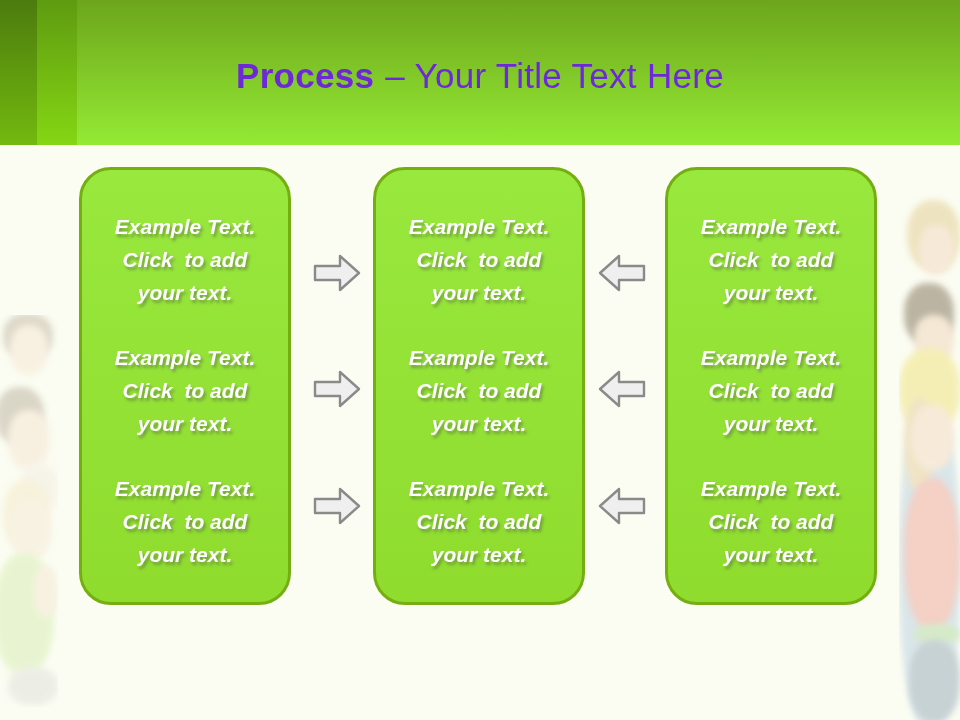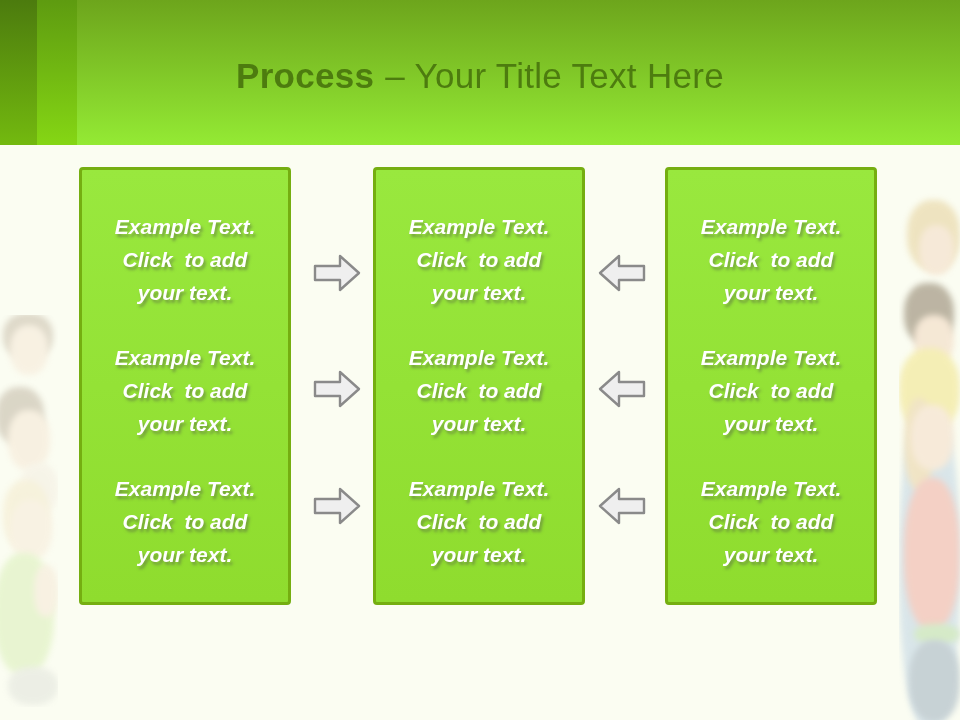--- a/index.html
+++ b/index.html
@@ -8,28 +8,28 @@
     background:#fbfdf2;font-family:"Liberation Sans",sans-serif;
   }
   
   .header{position:absolute;top:0;left:0;width:960px;height:145px;}
   .band{position:absolute;top:0;height:100%;}
   .band-a{left:0;width:37px;background:linear-gradient(to bottom,#4c7b0e,#73b90f);}
   .band-b{left:37px;width:40px;background:linear-gradient(to bottom,#5e9b10,#85d614);}
   .band-c{left:77px;width:883px;background:linear-gradient(to bottom,#6da51c,#94ea34);}
   .title{
     position:absolute;left:0;width:100%;top:56px;text-align:center;
-    color:#4d7c0f;font-size:35px;letter-spacing:.3px;white-space:pre;
+    color:#6d28d9;font-size:35px;letter-spacing:.3px;white-space:pre;
   }
   .title .t-bold{font-weight:bold;}
   .title .t-rest{font-weight:normal;margin-left:11px;}
   
   .box{
     position:absolute;top:167px;width:212px;height:438px;box-sizing:border-box;
-    border:3px solid #75ae11;border-radius:4px;
+    border:3px solid #75ae11;border-radius:32px;
     background:linear-gradient(to bottom,#99e83e,#8fdc2e);
     display:flex;flex-direction:column;justify-content:space-between;
     padding:40px 6px 32px;
     gap:32px;
   }
   .box-1{left:79px;}
   .box-2{left:373px;}
   .box-3{left:665px;}
   .tblock{
     text-align:center;color:#ffffff;font-style:italic;font-weight:bold;

